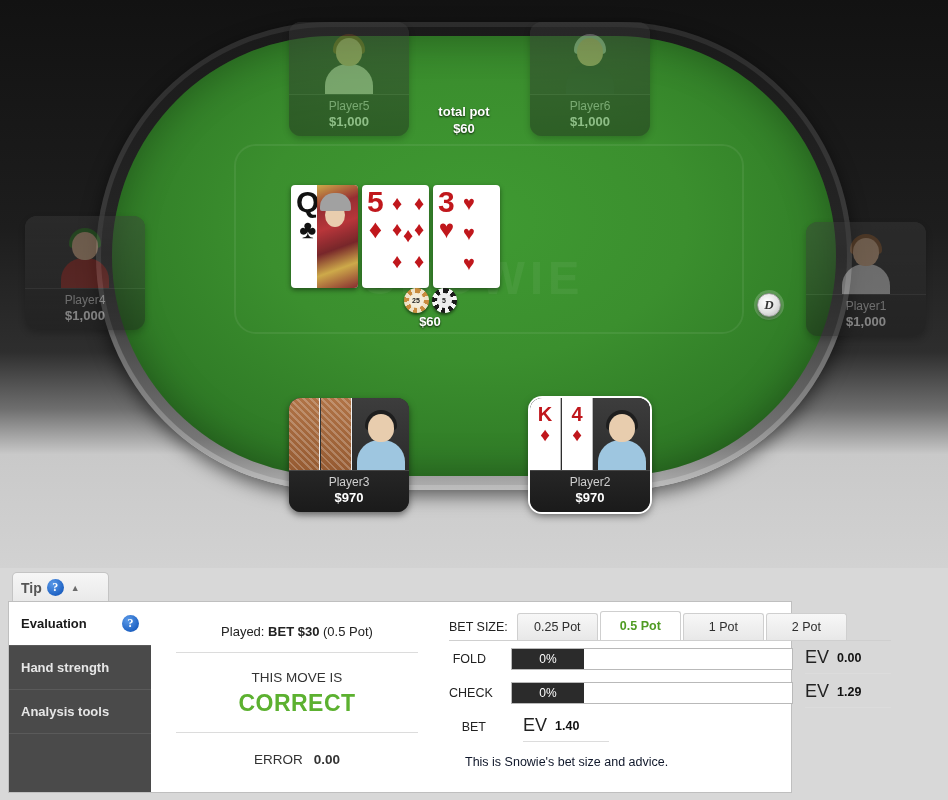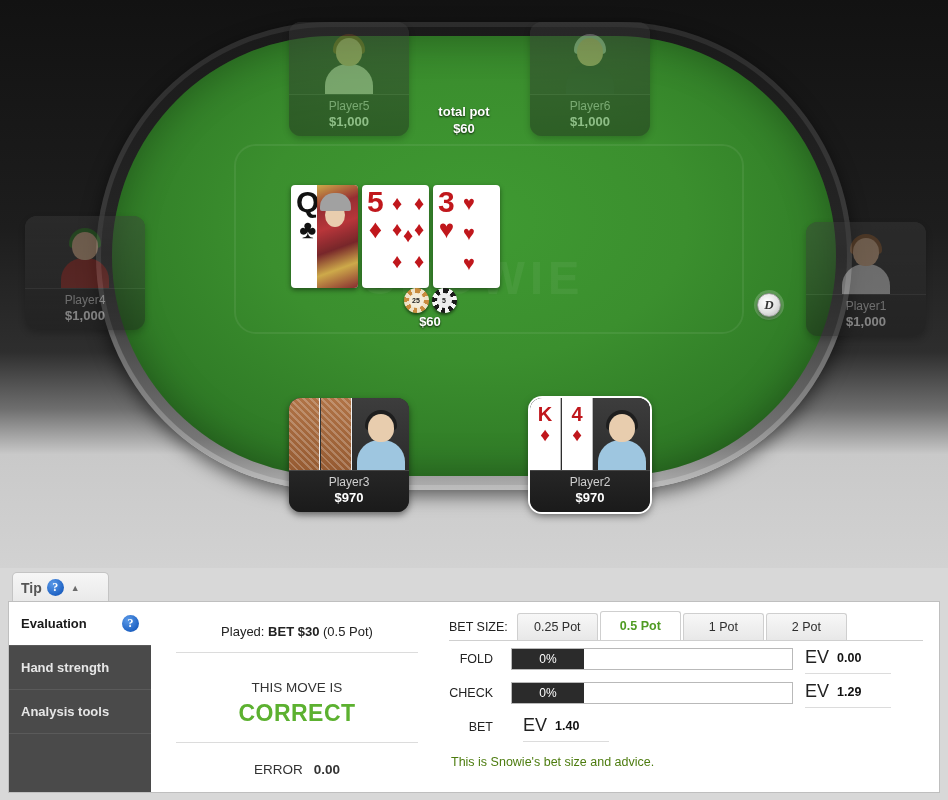--- a/index.html
+++ b/index.html
@@ -327,21 +327,21 @@
   #tip-collapse-icon {
     font-size: 9px;
     color: #6b6b6b;
     margin-left: 2px;
   }
 
   
   #bottom-panel {
     position: absolute;
     left: 8px; top: 601px;
-    width: 932px; height: 192px;
+    width: 784px; height: 192px;
     background: #fff;
     border: 1px solid #bfbfbf;
     display: flex;
   }
 
   #eval-sidebar {
     width: 142px;
     background: #4a4a4a;
     flex-shrink: 0;
     position: relative;
@@ -391,21 +391,21 @@
   }
   #played-line b { font-weight: bold; }
   .thin-divider {
     width: 242px;
     height: 1px;
     background: #dcdcdc;
   }
   #move-is {
     font-size: 13.5px;
     color: #333;
-    margin-top: 27px;
+    margin-top: 17px;
   }
   #move-verdict {
     font-size: 23px;
     font-weight: bold;
     color: #5cb130;
     margin: 5px 12px 15px;
     letter-spacing: .5px;
   }
   #error-line {
     font-size: 13.5px;
@@ -457,21 +457,21 @@
 
   .action-row {
     display: flex;
     align-items: center;
     height: 32px;
     margin-top: 2px;
   }
   .action-label {
     width: 62px;
     text-align: right;
-    padding-right: 18px;
+    padding-right: 25px;
     font-size: 12.5px;
     color: #222;
   }
   .action-bar-wrap {
     width: 282px;
     height: 22px;
     border: 1px solid #b9b9b9;
     display: flex;
     background: #fff;
   }
@@ -501,23 +501,23 @@
     border-bottom: 1px solid #dcdcdc;
     height: 30px;
     width: 86px;
     padding-bottom: 2px;
   }
   .ev-label { font-size: 18px; color: #222; width: 32px; }
   .ev-value { font-size: 12.5px; color: #111; font-weight: bold; }
 
   #advice-line {
     font-size: 12.5px;
-    color: #4d7c0f;
+    color: #0f172a;
     margin-top: 12px;
-    margin-left: 2px;
+    margin-left: 16px;
   }
 </style>
 </head>
 <body>
 
 <div id="table-area">
 
   <div id="table-rail"></div>
 
   <div id="table-felt">

